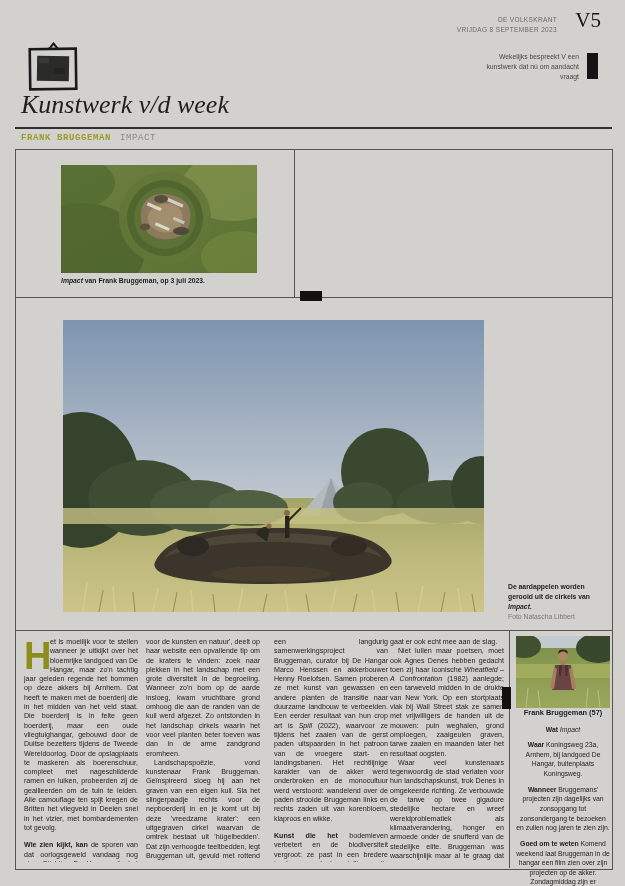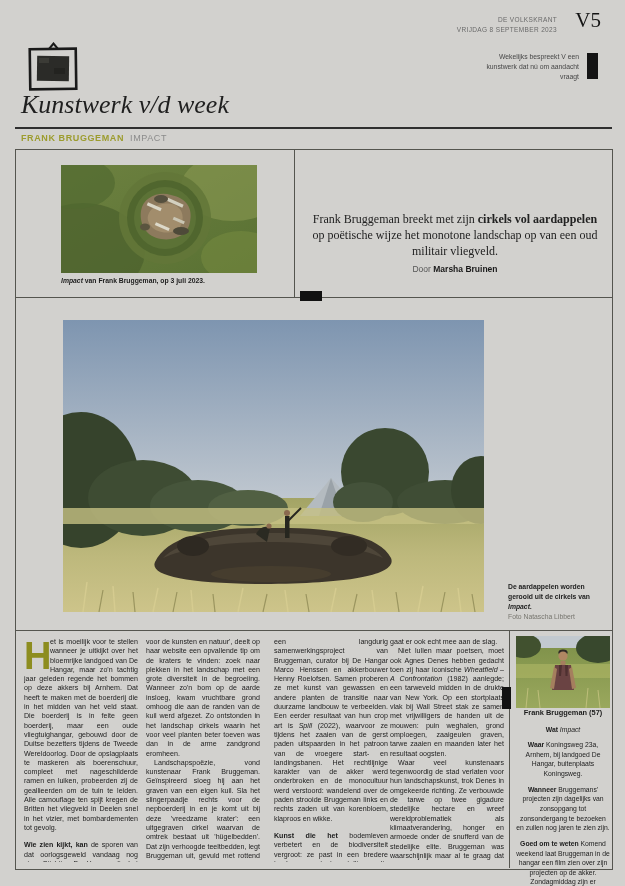--- a/index.html
+++ b/index.html
@@ -15,21 +15,21 @@
   .mast-pageno{top:8px;right:24px;font-family:"Liberation Serif",serif;font-weight:400;
                font-size:21px;color:#141414;}
   .tagline{top:52px;right:46px;width:112px;text-align:right;font-size:6.8px;
            line-height:1.5;color:#474747;}
   .tagline-bar{top:53px;right:27px;width:11px;height:26px;background:#141414;}
   
   .frame-icon{left:24px;top:42px;}
   .section-title{left:21px;top:90px;font-family:"Liberation Serif",serif;font-style:italic;
                  font-size:26px;color:#1f1f1f;}
   .head-rule{left:15px;top:127px;width:597px;height:2px;background:#2f2f2f;}
-  .kicker{left:21px;top:133px;font-size:9px;font-weight:700;letter-spacing:.6px;}
+  .kicker{left:21px;top:133px;font-size:9px;font-weight:700;letter-spacing:.6px;font-family:Liberation Mono, monospace;}
   .kicker .name{color:#9c9c2e;}
   .kicker .tag{color:#8b8b8b;margin-left:3px;font-weight:400;}
   
   .article-box{left:15px;top:149px;width:596px;height:719px;border:1px solid #55554f;}
   .vline,.hline{background:#55554f;position:absolute;}
   
   .aerial-img{left:45px;top:15px;width:196px;height:108px;}
   .aerial-caption{left:45px;top:127px;width:220px;font-size:6.8px;font-weight:700;}
   .headline{left:279px;top:12px;width:317px;text-align:center;font-size:29px;font-weight:700;
             letter-spacing:-.5px;color:#121212;}
@@ -113,26 +113,20 @@
       <ellipse cx="120" cy="66" rx="8" ry="4" fill="#4e4a39"></ellipse>
       <ellipse cx="84" cy="62" rx="5" ry="3.4" fill="#5a543f"></ellipse>
     </svg>
     <div class="abs aerial-caption">
         <p><span class="b i">Impact</span><span class="b"> van Frank Bruggeman, op 3 juli 2023.</span></p>
       </div>
 
     <div class="abs vline" style="left:278px;top:0;width:1px;height:147px;"></div>
     <div class="abs hline" style="left:0;top:147px;width:596px;height:1px;"></div>
 
-    <div class="abs intro">
-        <p><span>Frank Bruggeman breekt met zijn </span><span class="b">cirkels vol aardappelen</span><span> op poëtische wijze het monotone landschap op van een oud militair vliegveld.</span></p>
-      </div>
-    <div class="abs byline">
-        <p><span>Door </span><span class="b">Marsha Bruinen</span></p>
-      </div>
     <div class="abs tab1"></div>
 
     <svg class="abs main-photo" viewBox="0 0 421 292" preserveAspectRatio="none">
       <defs>
         <linearGradient id="sky" x1="0" y1="0" x2="0" y2="1">
           <stop offset="0" stop-color="#7e95b0"></stop>
             <stop offset="1" stop-color="#c3cad1"></stop>
         </linearGradient>
         <linearGradient id="fld" x1="0" y1="0" x2="0" y2="1">
           <stop offset="0" stop-color="#a3a465"></stop>

